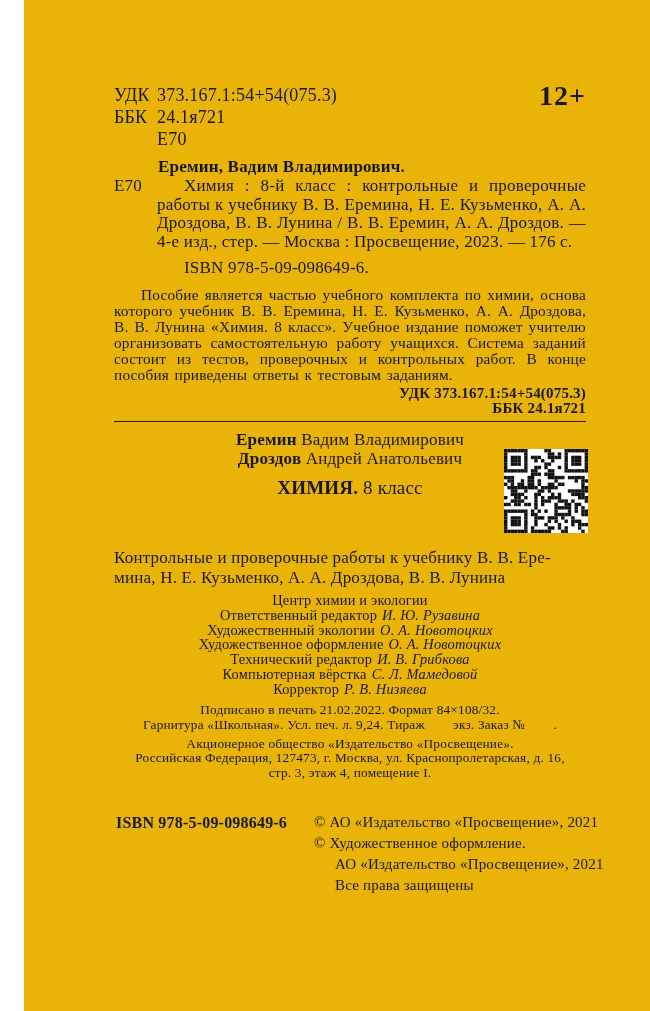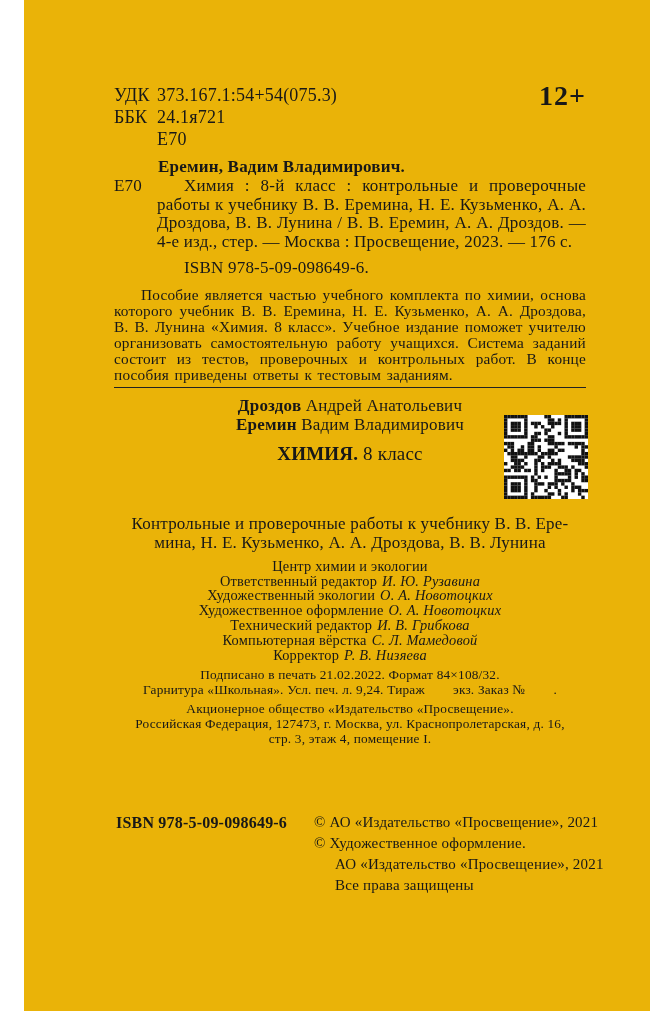--- a/index.html
+++ b/index.html
@@ -27,21 +27,21 @@
   .biblio-isbn{margin:7px 0 0 70px;font-size:17px;line-height:20px;}
   .annotation{margin-top:9px;font-size:15.3px;line-height:15.9px;text-align:justify;text-indent:27px;word-spacing:1.5px;}
   .udk-footer{margin-top:3px;text-align:right;font-weight:700;font-size:15px;line-height:15.6px;}
   .rule{border:0;border-top:1.6px solid #222;margin:4px 0 0 0;}
   
   .edition{position:relative;min-height:106px;text-align:center;}
   .edition-type{padding-top:20px;font-style:italic;font-size:16px;line-height:18px;}
   .edition-authors{margin-top:8px;font-size:17px;line-height:19px;}
   .edition-title{margin-top:9px;font-size:19px;line-height:21px;}
   .qr{position:absolute;top:19px;right:-2px;width:84px;height:84px;}
-  .subtitle{margin-top:12px;text-align:center;font-size:17px;line-height:19.5px;white-space:pre-line;}
+  .subtitle{margin-top:12px;font-size:17px;line-height:19.5px;white-space:pre-line;}
   
   .credits{margin-top:6px;text-align:center;font-size:14.4px;line-height:14.8px;}
   .credit-role{margin-right:5px;}
   .it{font-style:italic;}
   .b{font-weight:700;}
   
   .imprint{margin-top:5px;text-align:center;font-size:13.3px;line-height:15px;}
   .pre{white-space:pre;}
   .publisher{margin-top:5px;text-align:center;font-size:13.3px;line-height:14.8px;white-space:pre-line;}
   .email-line{margin-top:5px;text-align:center;font-size:15px;line-height:17px;}
@@ -77,27 +77,31 @@
 
     <div class="biblio-heading">Еремин, Вадим Владимирович.</div>
     <div class="biblio-para">
       <span class="biblio-code">Е70</span>
       <span>Химия : 8-й класс : контрольные и проверочные работы к учебнику В. В. Еремина, Н. Е. Кузьменко, А. А. Дроздова, В. В. Лунина / В. В. Еремин, А. А. Дроздов. — 4-е изд., стер. — Москва : Просвещение, 2023. — 176 с.</span>
     </div>
     <div class="biblio-isbn">ISBN 978-5-09-098649-6.</div>
 
     <div class="annotation">Пособие является частью учебного комплекта по химии, основа которого учебник В. В. Еремина, Н. Е. Кузьменко, А. А. Дроздова, В. В. Лунина «Химия. 8 класс». Учебное издание поможет учителю организовать самостоятельную работу учащихся. Система заданий состоит из тестов, проверочных и контрольных работ. В конце пособия приведены ответы к тестовым заданиям.</div>
 
+    <div class="udk-footer">
+      <div>УДК 373.167.1:54+54(075.3)</div>
+      <div>ББК 24.1я721</div>
+    </div>
 
     <hr class="rule">
 
     <div class="edition">
       <div class="edition-authors">
+        <div><span class="b">Еремин</span><span> Вадим Владимирович</span></div>
         <div><span class="b">Дроздов</span><span> Андрей Анатольевич</span></div>
-        <div><span class="b">Еремин</span><span> Вадим Владимирович</span></div>
       </div>
       <div class="edition-title"><span class="b">ХИМИЯ.</span><span> 8 класс</span></div>
       <svg class="qr" id="qr" viewBox="0 0 84 84" xmlns="http://www.w3.org/2000/svg">
           <rect x="0" y="0" width="84" height="84" fill="#fff"></rect>
           <rect x="0.00" y="0.00" width="3.41" height="3.41" fill="#111"></rect>
           <rect x="3.36" y="0.00" width="3.41" height="3.41" fill="#111"></rect>
           <rect x="6.72" y="0.00" width="3.41" height="3.41" fill="#111"></rect>
           <rect x="10.08" y="0.00" width="3.41" height="3.41" fill="#111"></rect>
           <rect x="13.44" y="0.00" width="3.41" height="3.41" fill="#111"></rect>
           <rect x="16.80" y="0.00" width="3.41" height="3.41" fill="#111"></rect>

